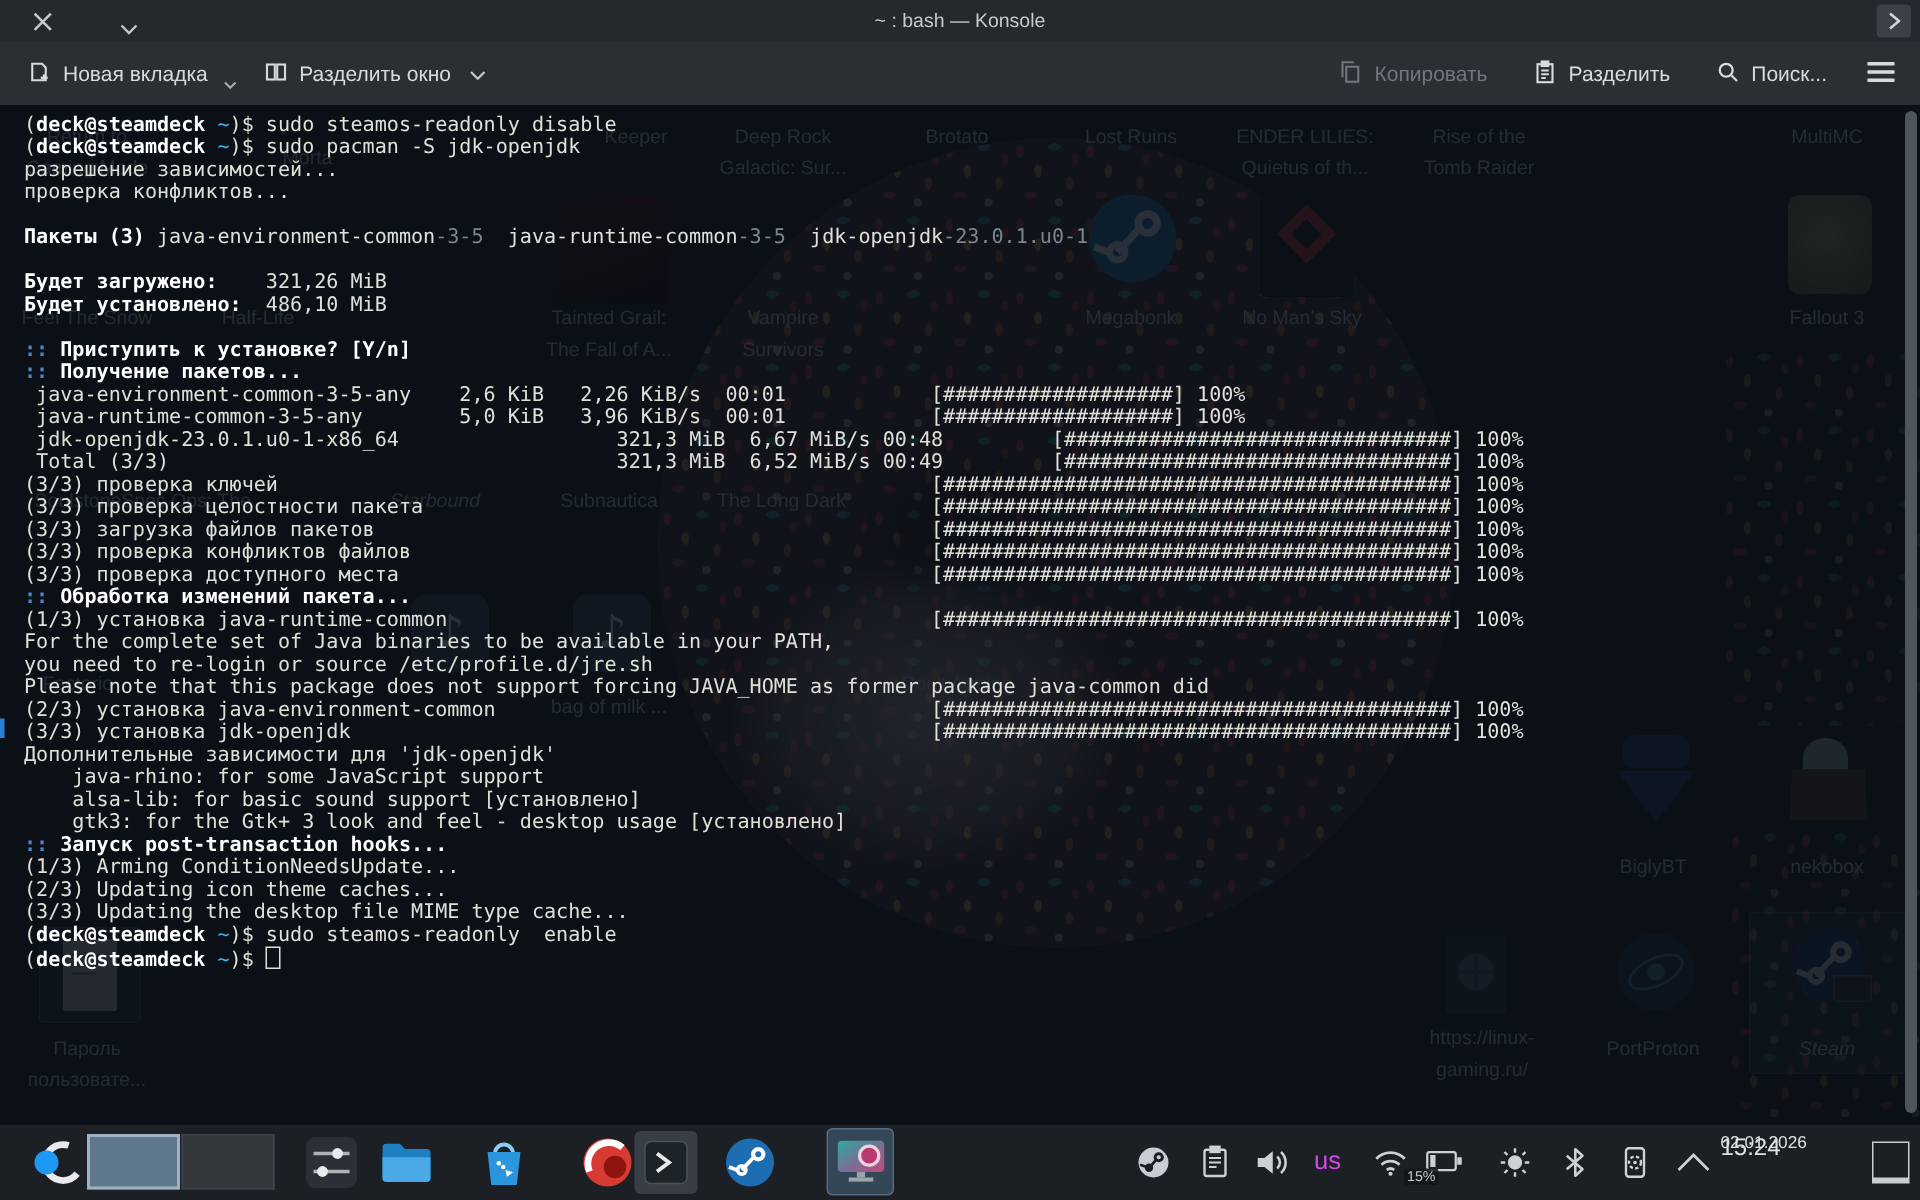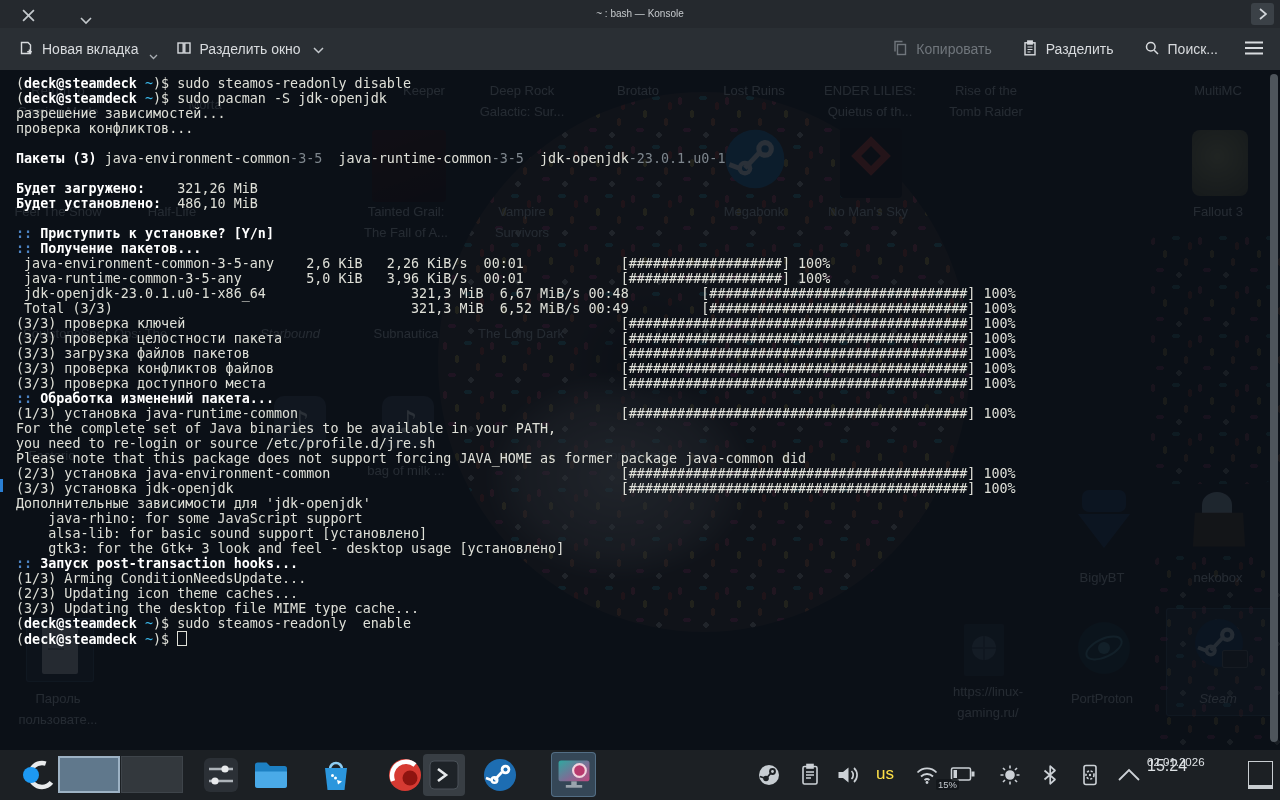--- a/index.html
+++ b/index.html
@@ -29,21 +29,21 @@
      color:#b6c2cb;font-size:13px;line-height:21px;}
   .dlabel.it{font-style:italic;}
   .dicon{position:absolute;}
   .selbox{position:absolute;background:rgba(96,146,196,.16);border:1px solid rgba(120,170,215,.25);border-radius:3px;}
   .mtile{position:absolute;width:52px;height:52px;border-radius:10px;background:rgba(88,110,138,.55);
      color:#dfe8f0;font-size:30px;text-align:center;line-height:52px;font-family:"DejaVu Sans",sans-serif;}
   .page{position:absolute;border-radius:2px;}
   
   #win{position:absolute;left:0;top:0;right:0;bottom:50px;}
   #titlebar{position:relative;height:28px;background:#25292e;color:#c6cacd;}
-  #title{position:absolute;left:0;right:0;top:0;height:28px;line-height:28px;text-align:center;font-size:10px;}
+  #title{position:absolute;left:0;right:0;top:0;height:28px;line-height:28px;text-align:center;font-size:13px;}
   .tbicon{position:absolute;top:8px;cursor:default;}
   #winmenu-box{position:absolute;right:6px;top:3px;width:23px;height:22px;background:#3b4147;border-radius:3px;
      display:flex;align-items:center;justify-content:center;}
   #toolbar{position:relative;height:42px;background:#2a2f34;display:flex;align-items:center;
      font-size:14px;color:#d8dbde;}
   .tbtn{display:flex;align-items:center;gap:8px;margin-left:18px;}
   .tbtn.right{margin-left:30px;}
   .tbtn.disabled{color:#70767c;}
   .spacer{flex:1;}
   .subarrow{margin-top:12px;margin-left:2px;}
@@ -62,21 +62,21 @@
   #newoutmark{position:absolute;left:0;top:479px;width:3px;height:13px;background:#2a7fd4;}
   
   #taskbar{position:absolute;left:0;bottom:0;width:1280px;height:50px;background:#1c2024;z-index:6;}
   #taskbar *{position:absolute;}
   .pager{width:62px;height:37px;top:6px;}
   #pager1{left:58px;background:#60788c;border:2px solid #9db2c4;box-sizing:border-box;}
   #pager2{left:121px;background:#33383d;border:1px solid #3e444a;box-sizing:border-box;}
   .tile{border-radius:4px;}
   #konsole-tile{left:423px;top:4px;width:42px;height:42px;background:#383e44;}
   #shot-tile{left:551px;top:2px;width:45px;height:45px;background:rgba(85,120,150,.45);border:1px solid rgba(130,170,205,.4);box-sizing:border-box;}
-  .us{font-size:17px;color:#fde047;}
+  .us{font-size:17px;color:#d946ef;}
   #batt-label{font-size:9.5px;color:#c3c8cd;background:rgba(18,22,26,.85);padding:0 2px;border-radius:2px;}
   #clock{left:1147px;top:6px;width:100px;text-align:center;color:#dde1e4;}
   #clock .t{font-size:16px;line-height:19px;}
   #clock .dte{font-size:11.5px;line-height:13px;}
   #showdesk{left:1248px;top:11px;width:25px;height:28px;border:1.5px solid #c8cdd1;box-sizing:border-box;border-bottom-width:4px;}
 </style>
 </head>
 <body>
 
 <div id="desktop">

